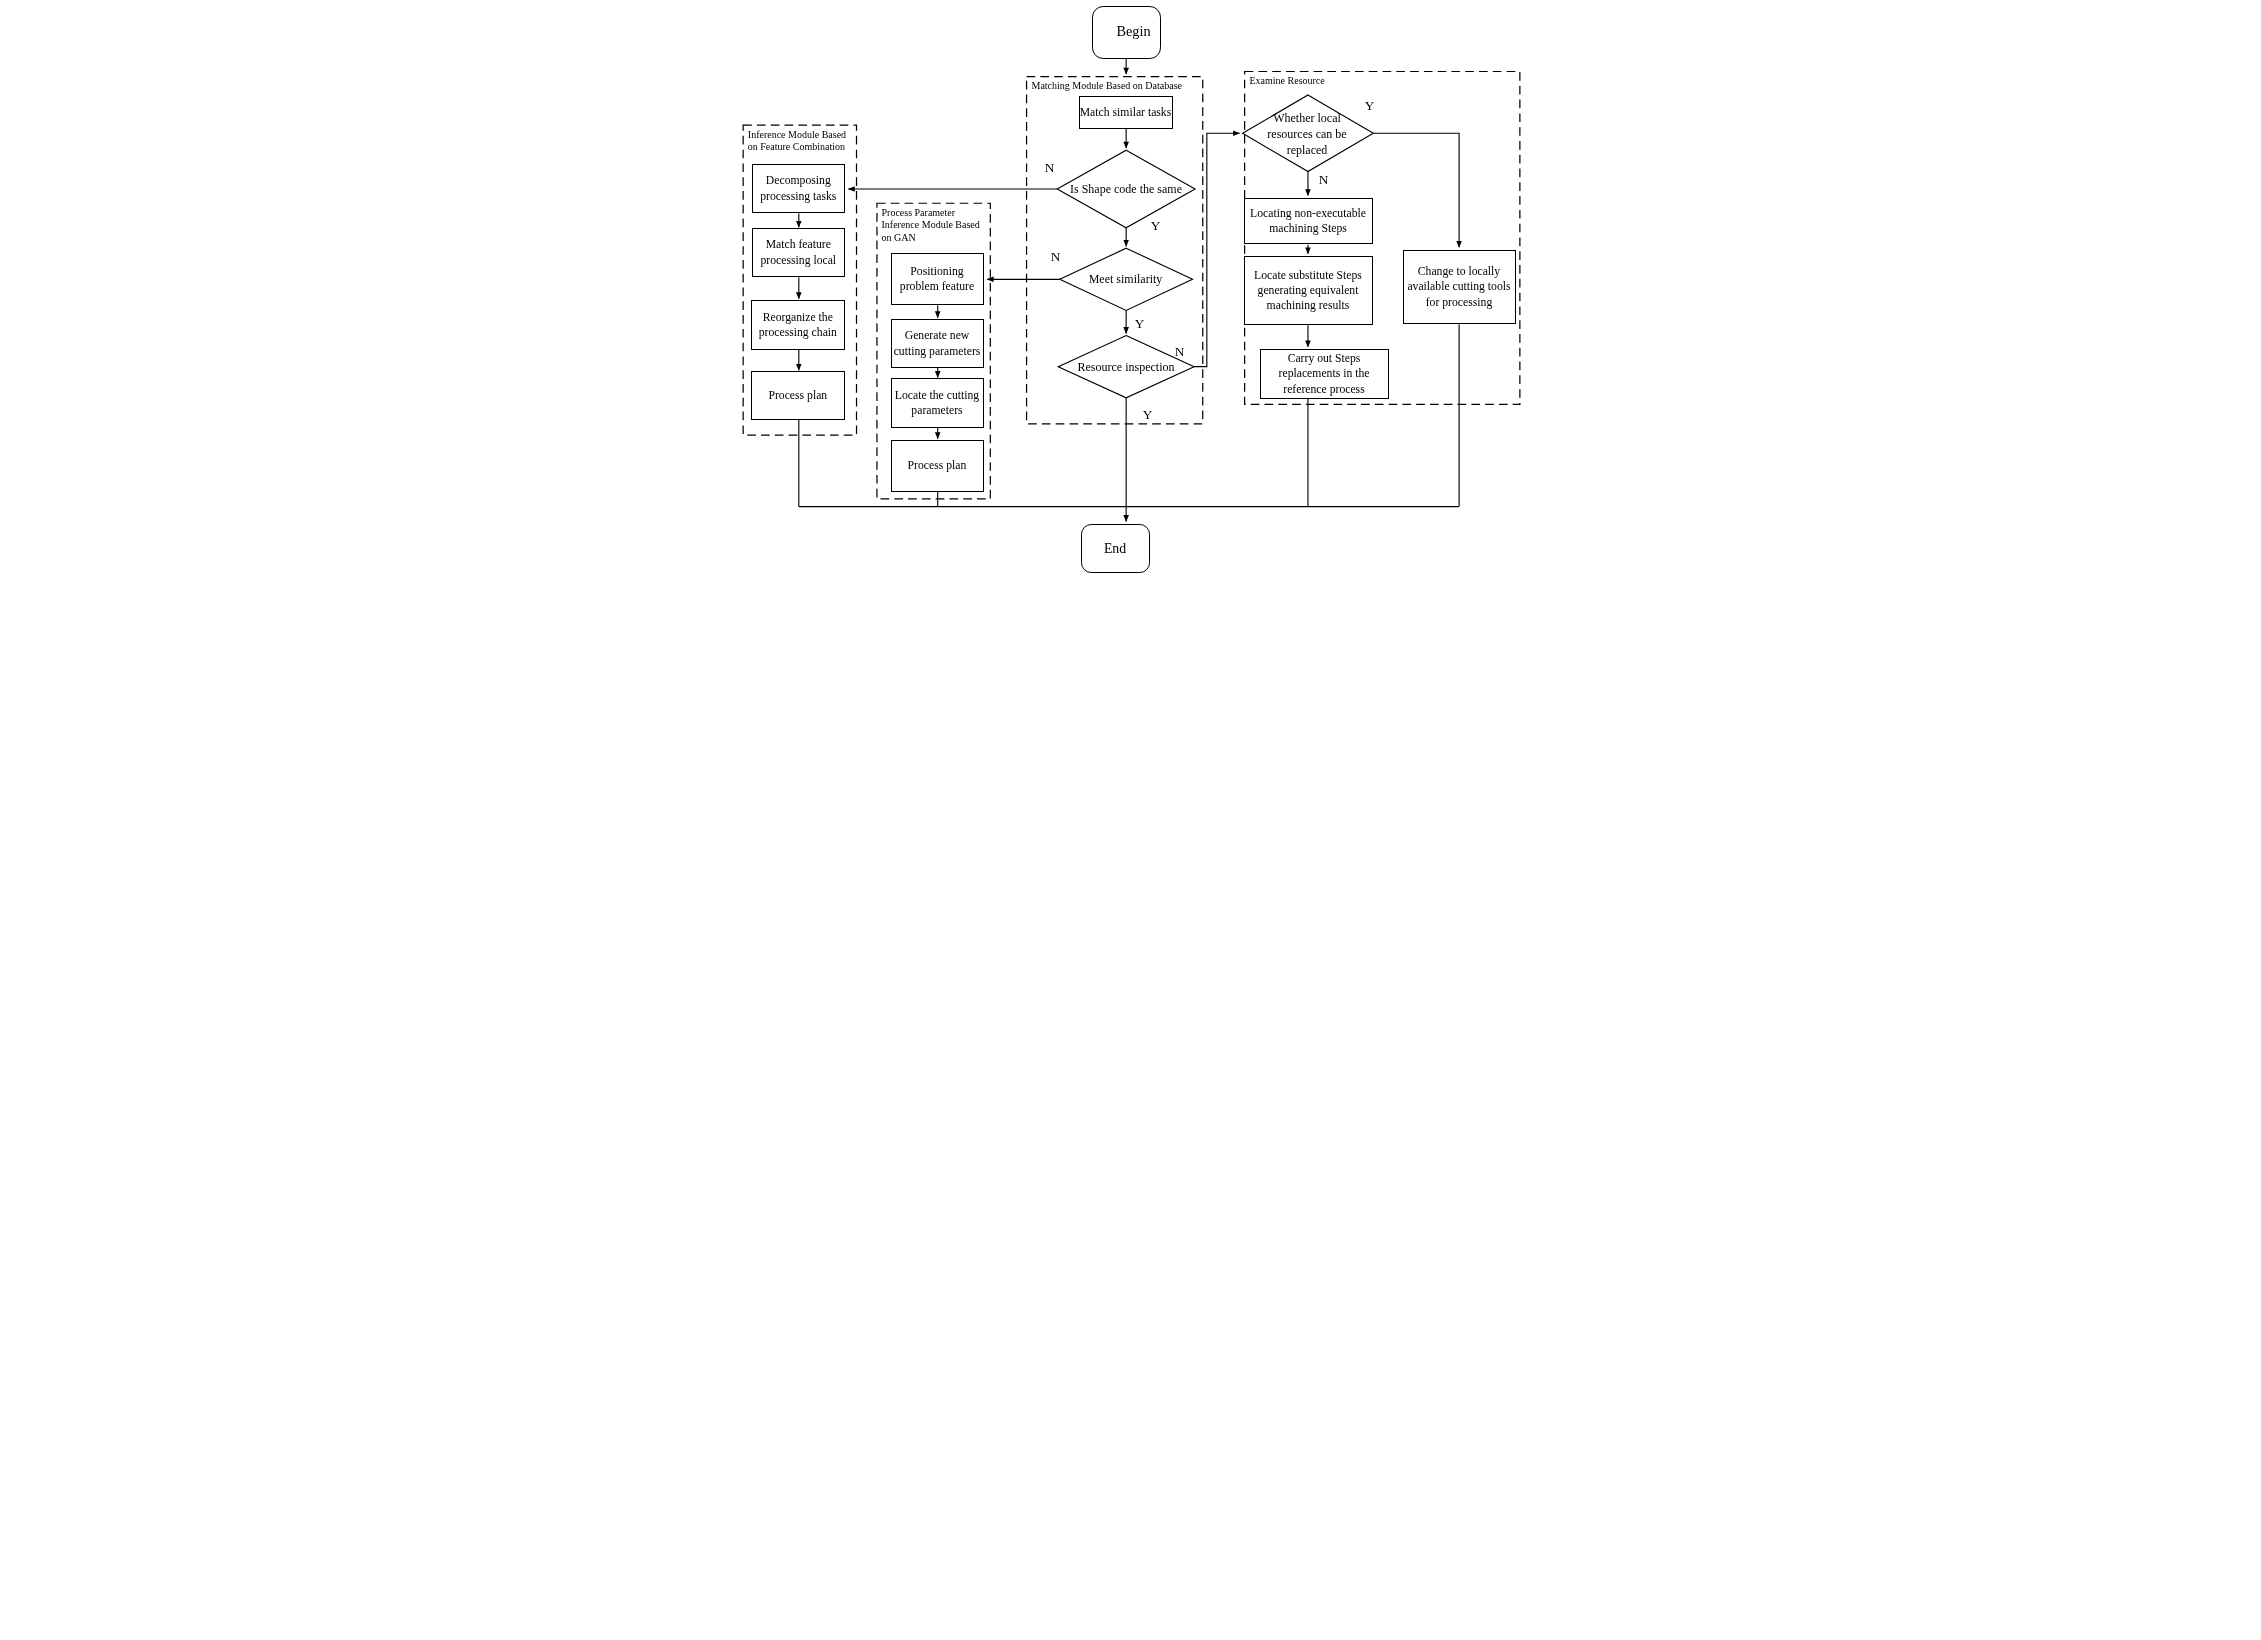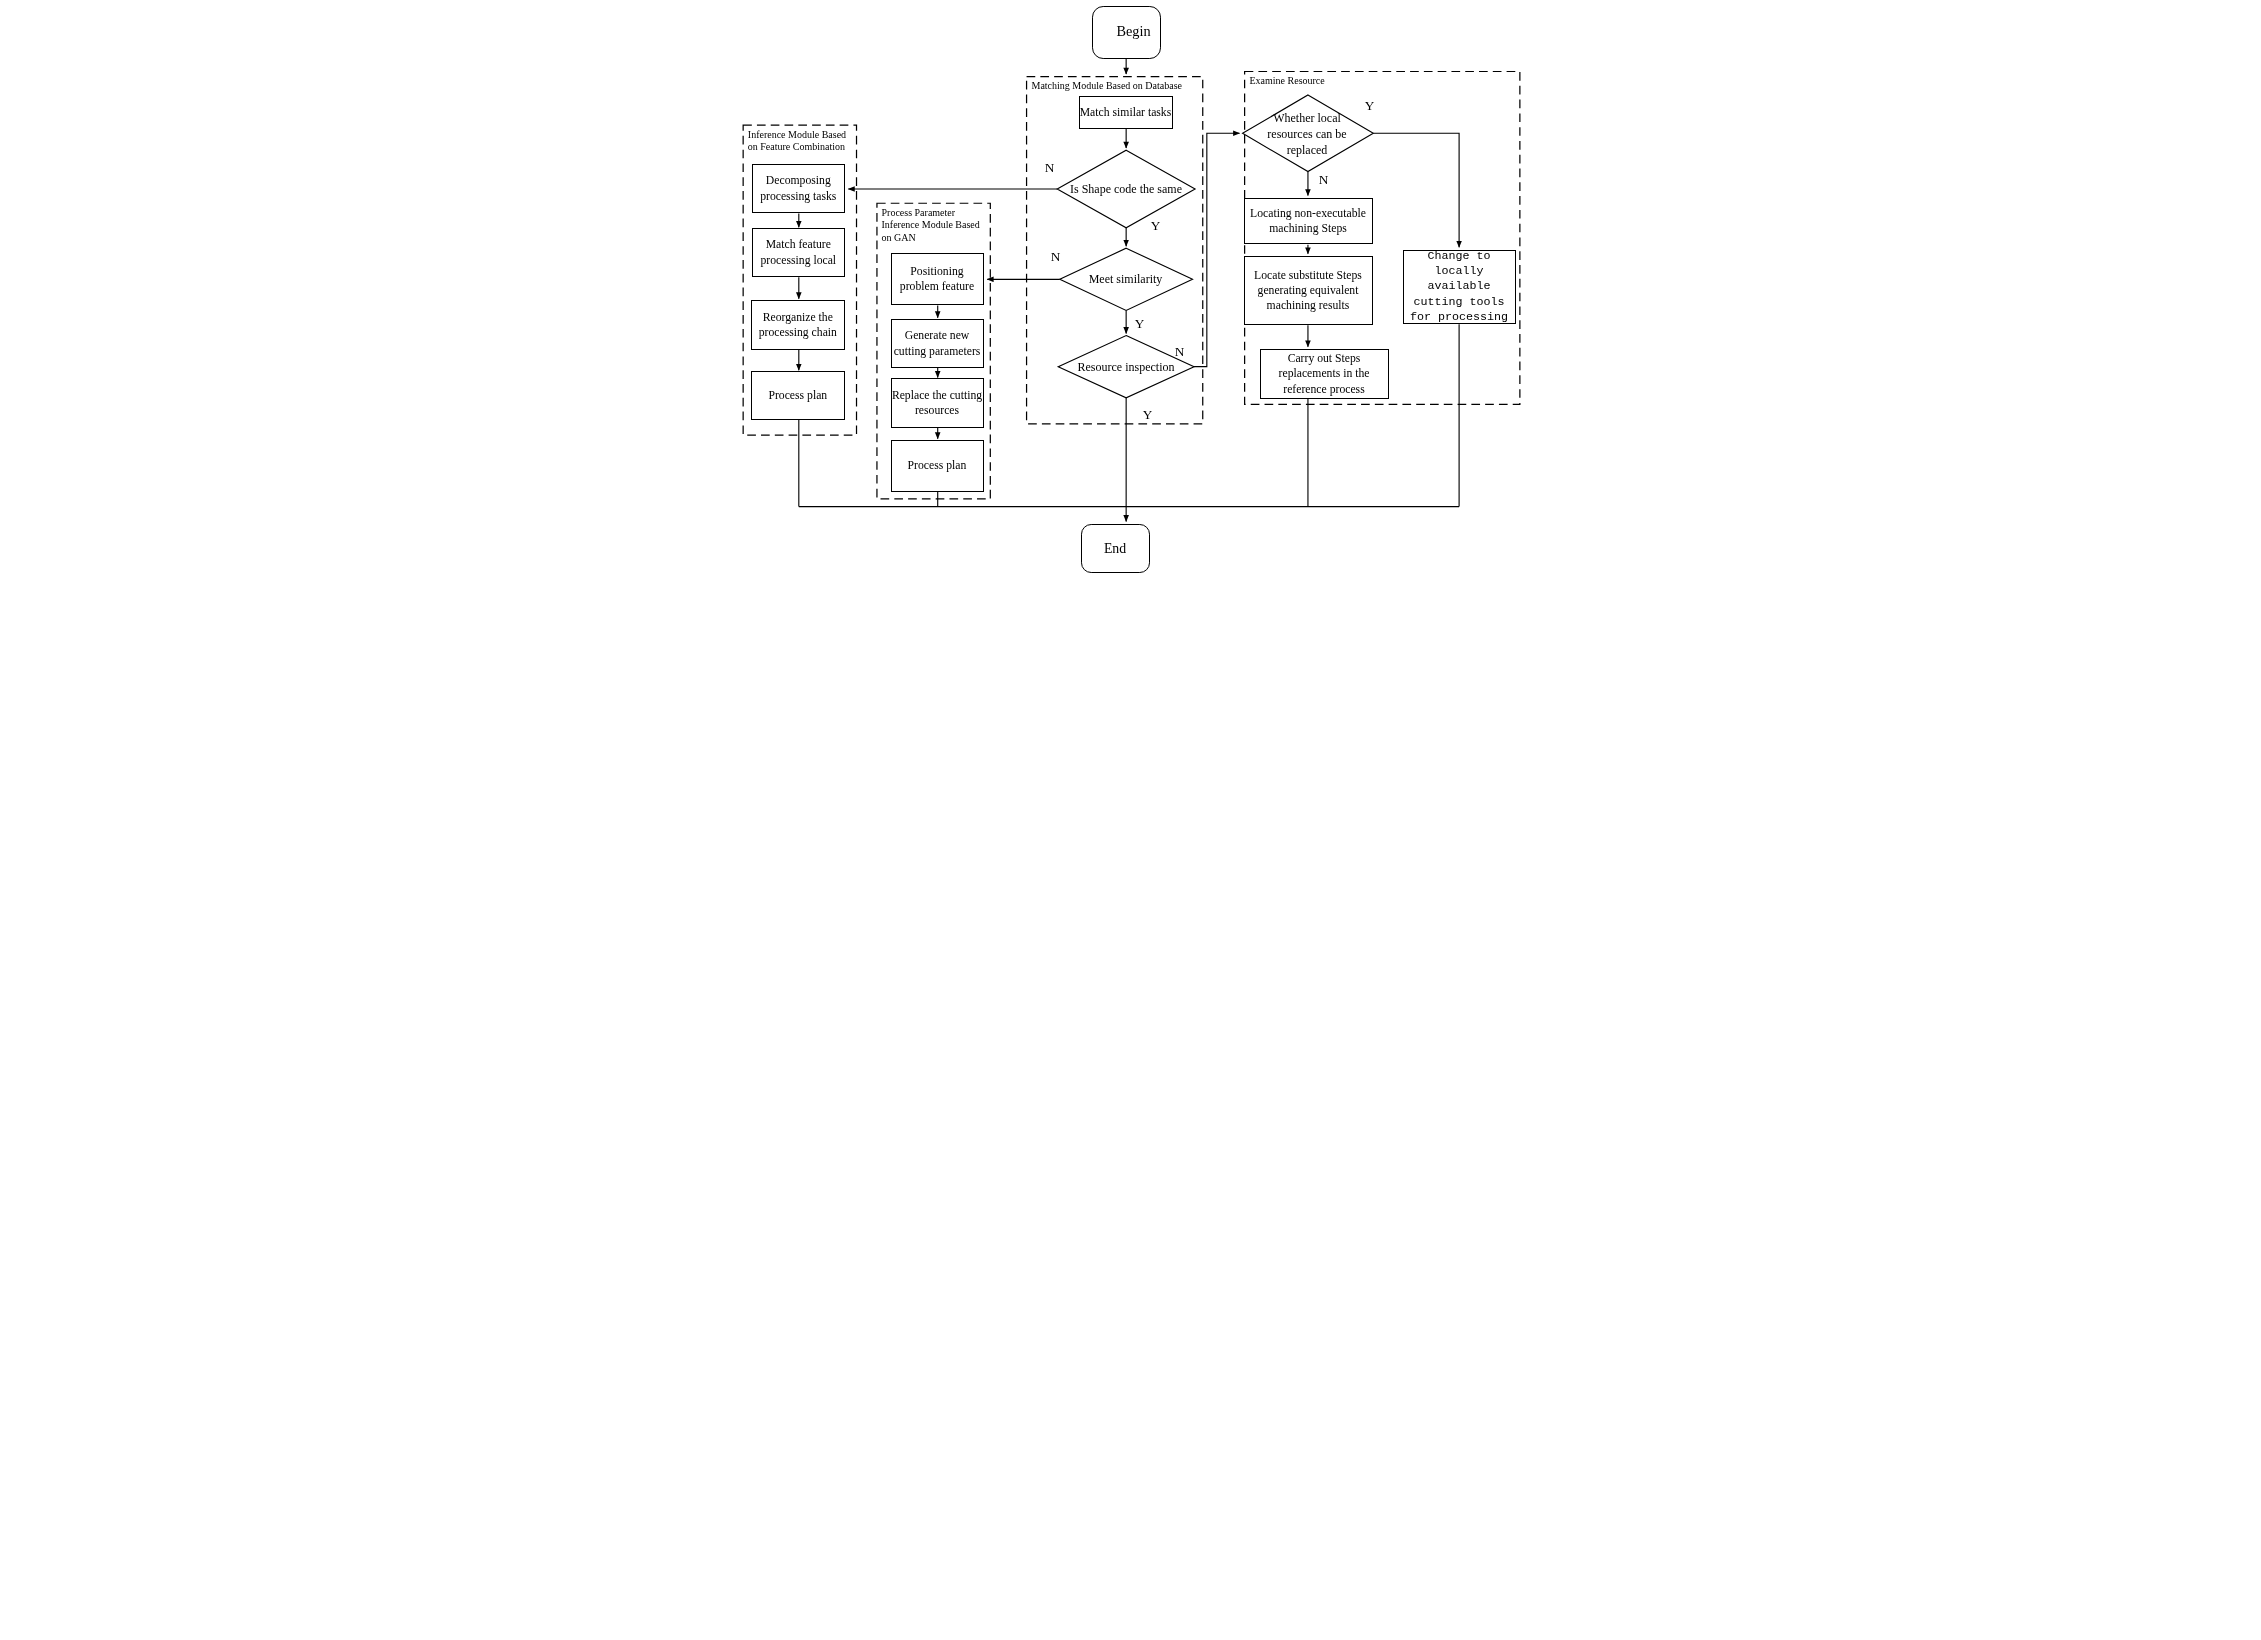--- a/index.html
+++ b/index.html
@@ -132,36 +132,36 @@
       <span>Process plan</span>
     </div>
 
   <div class="node" style="left:155px;top:253px;width:93px;height:52px;">
       <span>Positioning problem feature</span>
     </div>
   <div class="node" style="left:155px;top:319px;width:93px;height:49px;">
       <span>Generate new cutting parameters</span>
     </div>
   <div class="node" style="left:155px;top:378px;width:93px;height:50px;">
-      <span>Replace the cutting resources</span>
+      <span>Locate the cutting parameters</span>
     </div>
   <div class="node" style="left:155px;top:440px;width:93px;height:52px;">
       <span>Process plan</span>
     </div>
 
   <div class="node" style="left:508px;top:198px;width:129px;height:46px;">
       <span>Locating non-executable machining Steps</span>
     </div>
   <div class="node" style="left:508px;top:256px;width:129px;height:69px;">
       <span>Locate substitute Steps generating equivalent machining results</span>
     </div>
   <div class="node" style="left:508px;top:349px;width:129px;height:50px;margin-left:16px;">
       <span>Carry out Steps replacements in the reference process</span>
     </div>
-  <div class="node" style="left:667px;top:250px;width:113px;height:74px;font-family:Liberation Mono, monospace;">
+  <div class="node" style="left:667px;top:250px;width:113px;height:74px;">
       <span>Change to locally available cutting tools for processing</span>
     </div>
 
   <div class="branch" style="left:314px;top:168px;">N</div>
   <div class="branch" style="left:420px;top:226px;">Y</div>
   <div class="branch" style="left:320px;top:257px;">N</div>
   <div class="branch" style="left:404px;top:324px;">Y</div>
   <div class="branch" style="left:444px;top:352px;">N</div>
   <div class="branch" style="left:412px;top:415px;">Y</div>
   <div class="branch" style="left:634px;top:106px;">Y</div>

